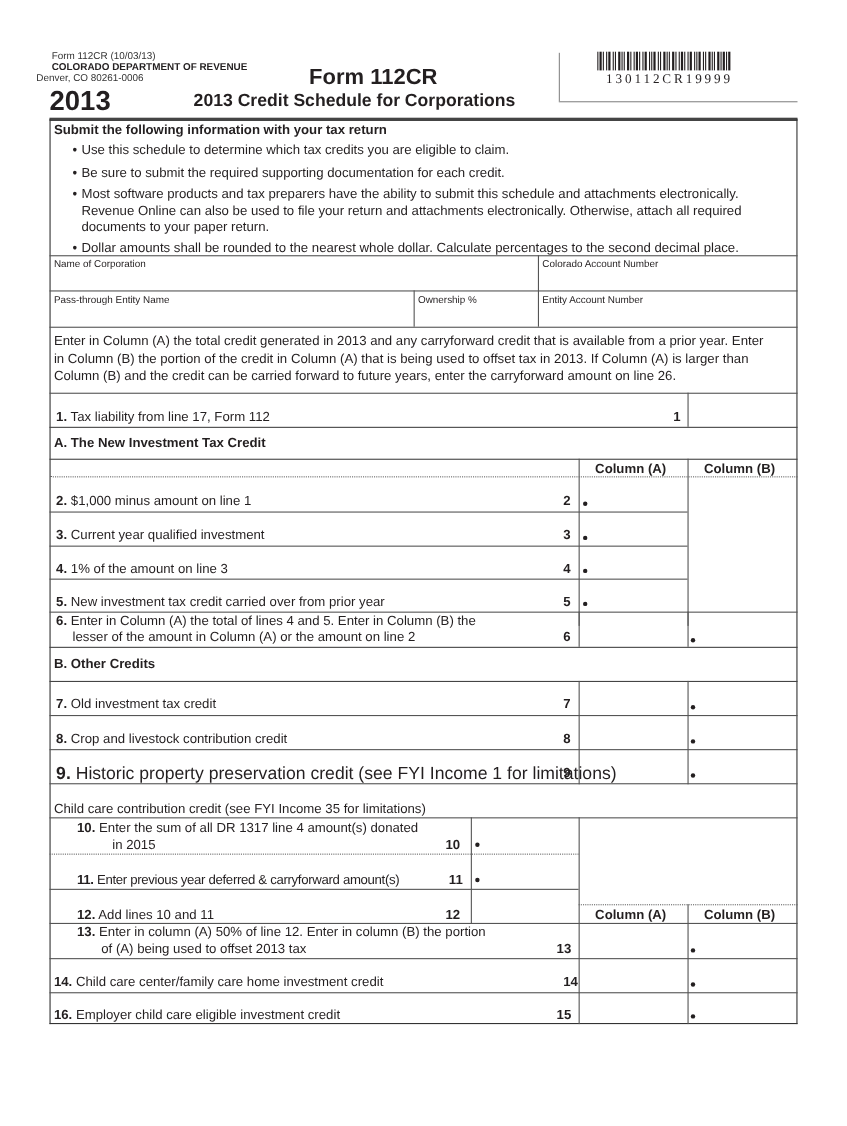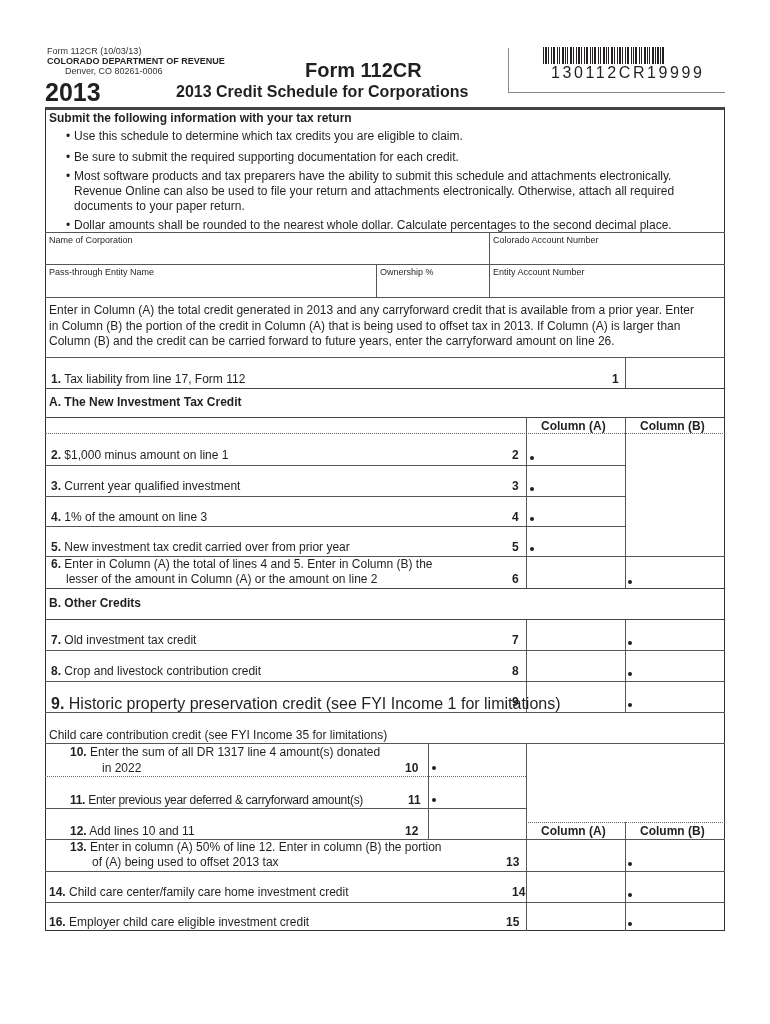--- a/index.html
+++ b/index.html
@@ -15,23 +15,23 @@
   input.field { position: absolute; border: none; background: transparent; font-family: "Liberation Sans", sans-serif; font-size: 11px; outline: none; color: #231f20; }
   .barcode { position: absolute; display: flex; align-items: stretch; }
   .barcode span { display: inline-block; background: #231f20; height: 100%; }
 </style>
 </head>
 <body>
 
 <div>
   <div class="t" style="left:47px;top:47px;font-size:9px;color:#333;">Form 112CR (10/03/13)</div>
   <div class="t b" style="left:47px;top:57px;font-size:9px;">COLORADO DEPARTMENT OF REVENUE</div>
-  <div class="t" style="left:65px;top:67px;font-size:9px;color:#333;text-align:center;">Denver, CO 80261-0006</div>
+  <div class="t" style="left:33px;top:67px;font-size:9px;color:#333;text-align:center;">Denver, CO 80261-0006</div>
   <div class="t b" style="left:45px;top:80px;font-size:25px;">2013</div>
-  <div class="t b" style="left:281px;top:60px;font-size:20px;margin-left:24px;">Form 112CR</div>
+  <div class="t b" style="left:281px;top:60px;font-size:20px;">Form 112CR</div>
   <div class="t b" style="left:176px;top:84px;font-size:16px;">2013 Credit Schedule for Corporations</div>
 
   <div class="vl" style="left:508px;top:48px;height:44px;border-left-color:#888;"></div>
   <div class="hl" style="left:508px;top:92px;width:217px;border-top-color:#888;"></div>
   <div class="barcode" style="left:543px;top:47px;width:150px;height:17px;">
     <span style="width:1px;margin-right:1px"></span>
       <span style="width:2px;margin-right:1px"></span>
       <span style="width:1px;margin-right:2px"></span>
       <span style="width:1px;margin-right:1px"></span>
       <span style="width:2px;margin-right:2px"></span>
@@ -69,21 +69,21 @@
       <span style="width:1px;margin-right:2px"></span>
       <span style="width:2px;margin-right:1px"></span>
       <span style="width:1px;margin-right:1px"></span>
       <span style="width:1px;margin-right:2px"></span>
       <span style="width:2px;margin-right:1px"></span>
       <span style="width:1px;margin-right:1px"></span>
       <span style="width:2px;margin-right:1px"></span>
       <span style="width:1px;margin-right:1px"></span>
       <span style="width:2px"></span>
   </div>
-  <div class="t" style="left:551px;top:65px;font-size:16px;letter-spacing:2.6px;font-family:Liberation Sans, sans-serif;">130112CR19999</div>
+  <div class="t" style="left:551px;top:65px;font-size:12px;letter-spacing:2.6px;font-family:Liberation Serif, serif;">130112CR19999</div>
 </div>
 
 <div class="abs" style="left:45px;top:107px;width:680px;height:3px;background:#444;"></div>
 
 <div class="vl" style="left:45px;top:108px;height:823px;border-left-width:1.5px;border-left-color:#333;"></div>
 <div class="vl" style="left:724px;top:108px;height:823px;border-left-width:1.5px;border-left-color:#333;"></div>
 <div class="hl" style="left:45px;top:930px;width:680px;border-top-color:#333;"></div>
 
 <div>
   <div class="t b" style="left:49px;top:112px;font-size:12px;">Submit the following information with your tax return</div>
@@ -212,21 +212,21 @@
 </div>
 <div class="hl" style="left:45px;top:712px;width:680px;"></div>
 
 <div class="t" style="left:49px;top:729px;font-size:12px;">Child care contribution credit (see FYI Income 35 for limitations)</div>
 <div class="hl" style="left:45px;top:743px;width:680px;"></div>
 <div class="vl" style="left:428px;top:743px;height:97px;"></div>
 <div class="vl" style="left:526px;top:743px;height:188px;"></div>
 
 <div>
   <div class="t" style="left:70px;top:746px;font-size:12px;"><span class="b">10.</span> <span>Enter the sum of all DR 1317 line 4 amount(s) donated</span></div>
-  <div class="t" style="left:102px;top:762px;font-size:12px;">in 2022</div>
+  <div class="t" style="left:102px;top:762px;font-size:12px;">in 2015</div>
   <div class="t b" style="left:405px;top:762px;font-size:12px;">10</div>
   <div class="dot" style="left:432px;top:766px;"></div>
   <input class="field" style="left: 438px; top: 750px; width: 86px; height: 24px; text-align: right;" value="">
 </div>
 <div class="hl dotted" style="left:45px;top:776px;width:481px;"></div>
 
 <div>
   <div class="t" style="left:70px;top:794px;font-size:12px;letter-spacing:-0.3px;"><span class="b">11.</span> <span>Enter previous year deferred &amp; carryforward amount(s)</span></div>
   <div class="t b" style="left:408px;top:794px;font-size:12px;">11</div>
   <div class="dot" style="left:432px;top:798px;"></div>

